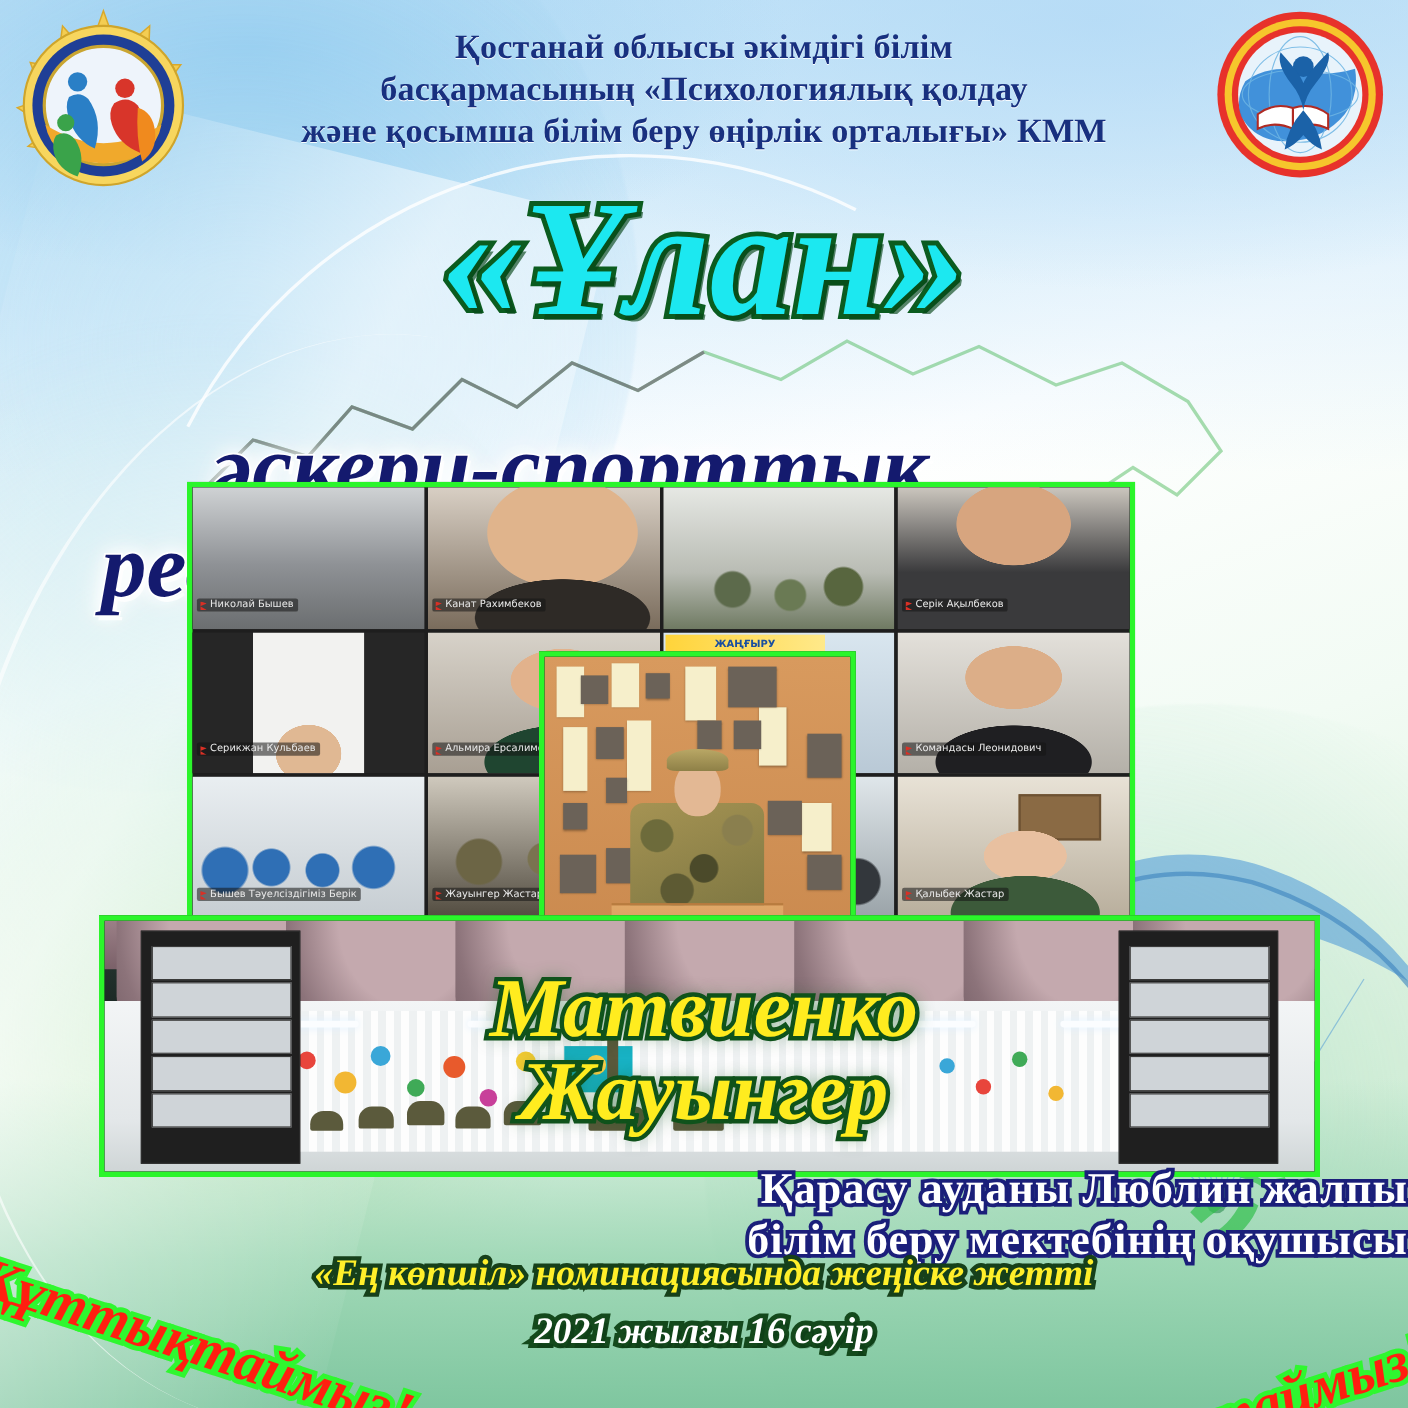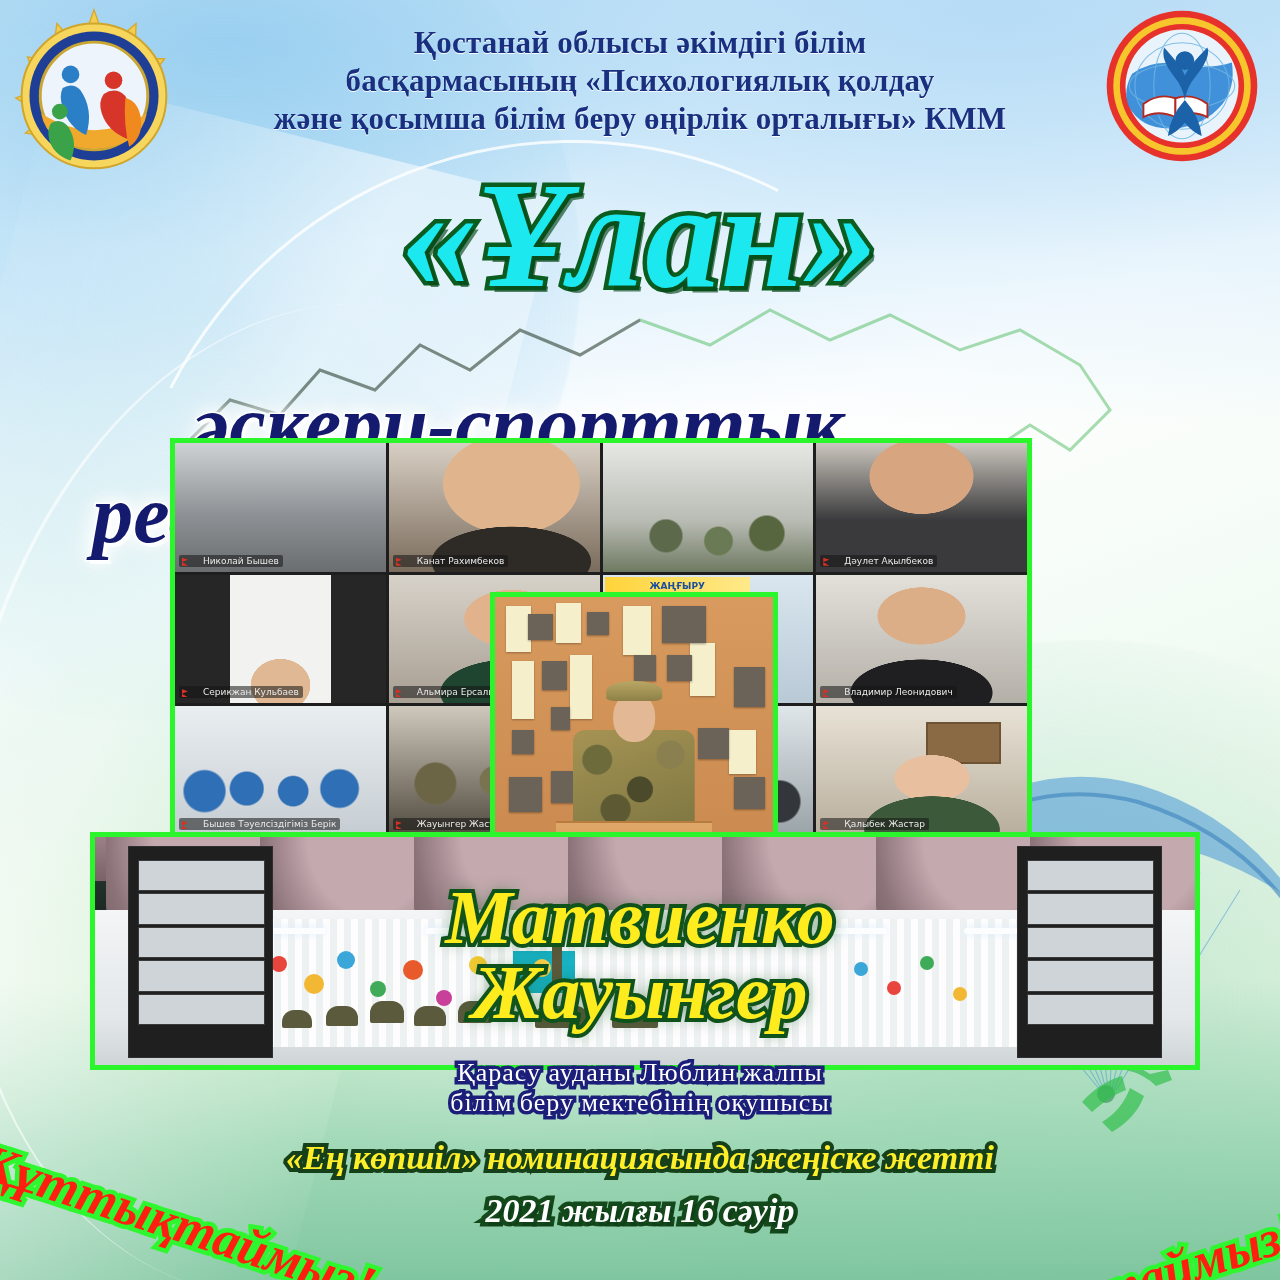--- a/index.html
+++ b/index.html
@@ -108,24 +108,24 @@
   }
   .sub1{top:378px;font-size:82px;}
   .sub2{top:468px;font-size:82px;}
 
   
   .frame{position:absolute;border:5px solid #2bf52b;box-sizing:border-box;overflow:hidden;background:#1b1b1b;}
   .frame-grid{left:170px;top:438px;width:862px;height:402px;border-width:0;background:transparent;}
   .grid-inner{position:absolute;inset:0;display:grid;grid-template-columns:repeat(4,1fr);grid-template-rows:repeat(3,1fr);gap:3px;background:#1e1e1e;border:5px solid #2bf52b;box-sizing:border-box;}
   .tile{position:relative;background:#232323;overflow:hidden;}
   .tile .nm{
-    position:absolute;left:4px;bottom:5px;
+    position:absolute;left:4px;bottom:16px;
     font-size:9px;color:#e9e9e9;
     background:rgba(20,20,20,.55);
-    padding:1px 4px 1px 24px;border-radius:2px;
+    padding:1px 4px 1px 12px;border-radius:2px;
     white-space:nowrap;max-width:96%;overflow:hidden;text-overflow:ellipsis;
     font-family:"DejaVu Sans",sans-serif;
   }
   .tile .nm::before{
     content:"";position:absolute;left:3px;top:3px;width:6px;height:8px;
     background:#d93025;clip-path:polygon(0 0,100% 25%,0 55%,100% 100%,0 100%);
   }
   .banner-zhang{
     position:absolute;left:2px;top:2px;right:30%;height:18px;
     background:linear-gradient(90deg,#ffd43a,#ffe98a);
@@ -178,23 +178,23 @@
   .name-overlay{
     position:absolute;left:340px;top:880px;width:600px;text-align:center;
     font-family:"Liberation Serif",serif;font-style:italic;font-weight:bold;
     font-size:76px;line-height:.99;color:#ffec1f;
     -webkit-text-stroke:8px #10521c;paint-order:stroke fill;
     text-shadow:0 0 16px rgba(20,90,30,.7);
   }
 
   
   .school{
-    position:absolute;left:0;top:1058px;width:1280px;text-align:center;
-    font-family:"Liberation Serif",serif;font-weight:normal;
-    font-size:26px;line-height:1.16;color:#ffffff;
+    position:absolute;left:0;top:1058px;width:1280px;text-align:right;
+    font-family:"Liberation Serif",serif;font-weight:bold;
+    font-size:40px;line-height:1.16;color:#ffffff;
     -webkit-text-stroke:7px #1b1f7a;paint-order:stroke fill;
     letter-spacing:1px;
   }
   .nomination{
     position:absolute;left:0;top:1139px;width:1280px;text-align:center;
     font-family:"Liberation Serif",serif;font-style:italic;font-weight:bold;
     font-size:34px;color:#ffef2a;
     -webkit-text-stroke:8px #16401a;paint-order:stroke fill;
   }
   .datetxt{
@@ -343,21 +343,21 @@
       </div>
 
       <div class="tile">
         <div class="ph" style="background:linear-gradient(180deg,#e6e8e4,#b9bcb4 60%,#6f7a62);"></div>
         <div class="ph" style="background:radial-gradient(circle at 30% 72%,#5c6a4b 0 9%,transparent 10%),radial-gradient(circle at 55% 76%,#6a7a54 0 9%,transparent 10%),radial-gradient(circle at 78% 70%,#58663f 0 9%,transparent 10%);"></div>
       </div>
 
       <div class="tile">
         <div class="ph" style="background:linear-gradient(180deg,#cbc6be,#3a3a3c 60%);"></div>
         <div class="ph" style="background:radial-gradient(ellipse 34% 40% at 50% 26%,#d7a57f 0 72%,transparent 73%);"></div>
-        <div class="nm">Дәулет Ақылбеков</div>
+        <div class="nm">Серік Ақылбеков</div>
       </div>
 
       <div class="tile">
         <div class="ph" style="background:#262626;"></div>
         <div class="ph" style="left:26%;right:26%;background:#f2f2f0;"></div>
         <div class="ph" style="background:radial-gradient(ellipse 18% 26% at 50% 86%,#e0b893 0 78%,transparent 79%);"></div>
         <div class="nm">Серикжан Кульбаев</div>
       </div>
 
       <div class="tile">
@@ -371,21 +371,21 @@
         <div class="ph" style="background:linear-gradient(180deg,#d9e6ef,#b9c9d6);"></div>
         <div class="banner-zhang">ЖАҢҒЫРУ</div>
         <div class="ph" style="background:radial-gradient(ellipse 26% 28% at 50% 46%,#e6bd96 0 74%,transparent 75%);"></div>
         <div class="ph" style="background:radial-gradient(ellipse 40% 30% at 50% 94%,#f4f1ee 0 76%,transparent 77%);"></div>
       </div>
 
       <div class="tile">
         <div class="ph" style="background:linear-gradient(180deg,#e3e0da,#b4b0a8);"></div>
         <div class="ph" style="background:radial-gradient(ellipse 28% 30% at 50% 32%,#dcae88 0 74%,transparent 75%);"></div>
         <div class="ph" style="background:radial-gradient(ellipse 44% 34% at 50% 92%,#1f1f22 0 76%,transparent 77%);"></div>
-        <div class="nm">Владимир Леонидович</div>
+        <div class="nm">Командасы Леонидович</div>
       </div>
 
       <div class="tile">
         <div class="ph" style="background:linear-gradient(180deg,#e9eef1,#c6cdd2);"></div>
         <div class="ph" style="background:radial-gradient(circle at 14% 66%,#2f6fb5 0 10%,transparent 11%),radial-gradient(circle at 34% 64%,#2f6fb5 0 10%,transparent 11%),radial-gradient(circle at 56% 66%,#2f6fb5 0 10%,transparent 11%),radial-gradient(circle at 78% 64%,#2f6fb5 0 10%,transparent 11%);"></div>
         <div class="nm">Бышев Тәуелсіздігіміз Берік</div>
       </div>
 
       <div class="tile">
         <div class="ph" style="background:linear-gradient(180deg,#cfc9bd,#514b3f);"></div>

